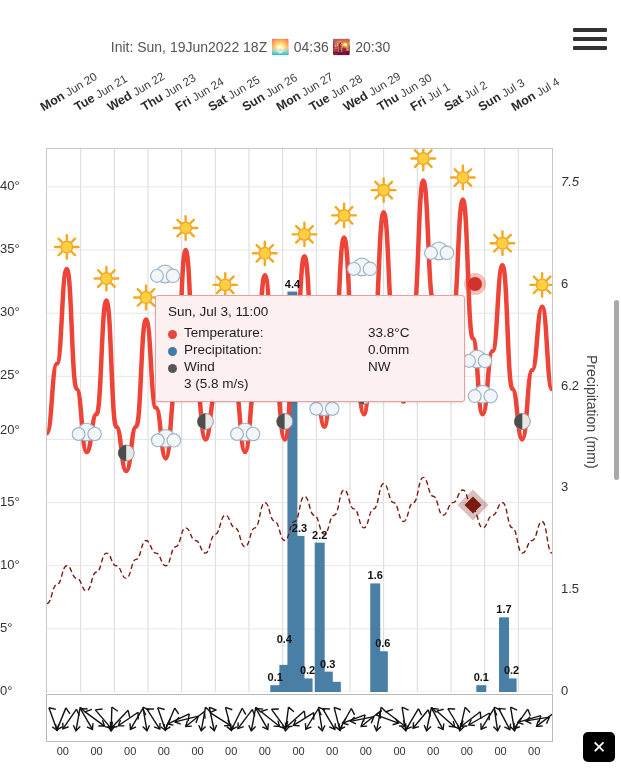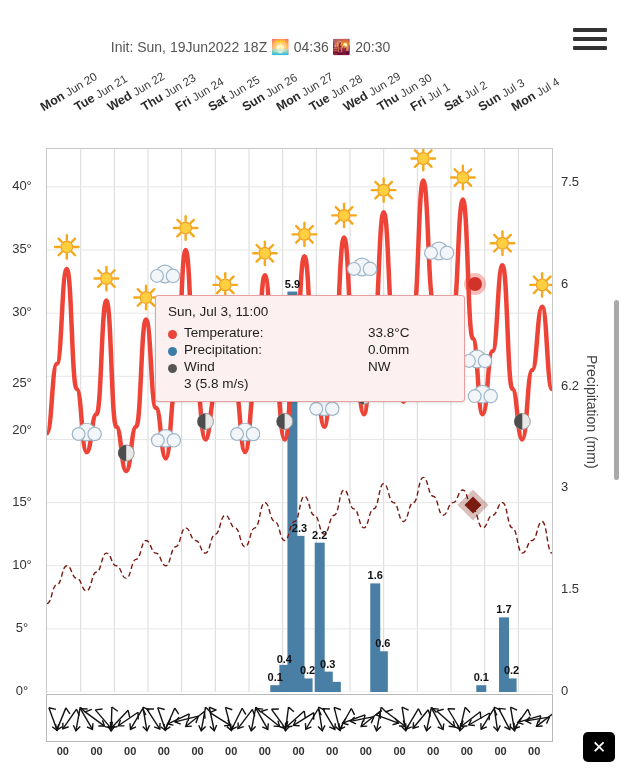--- a/index.html
+++ b/index.html
@@ -43,21 +43,21 @@
   
   .daylabel{
     position:absolute;font-size:12.5px;color:#2b2b2b;white-space:nowrap;
     transform-origin:left bottom;transform:rotate(-31deg);
   }
   .daylabel b{font-weight:bold;}
   .daylabel i{font-style:normal;color:#3a3a3a;font-size:11.5px;}
 
   
   .ytick{
-    position:absolute;right:0;font-size:13px;color:#333;text-align:center;
+    position:absolute;right:0;font-size:13px;color:#333;text-align:left;
     width:44px;
   }
   .ytickR{
     position:absolute;left:0;font-size:13px;color:#333;text-align:left;
     width:46px;
   }
   .axis-right-title{
     position:absolute;font-size:14px;color:#444;
     transform-origin:left top;transform:rotate(90deg);
     white-space:nowrap;
@@ -65,21 +65,21 @@
 
   
   .windstrip{
     position:absolute;left:46px;top:694px;width:507px;height:48px;
     border:1px solid #b9b9b9;background:#fff;box-sizing:border-box;
   }
   .hourrow{
     position:absolute;left:46px;top:745px;width:507px;height:20px;
     font-size:11px;color:#333;
   }
-  .hourrow span{position:absolute;transform:translateX(-50%);font-weight:bold;}
+  .hourrow span{position:absolute;transform:translateX(-50%);}
 
   
   .scrollbar{
     position:absolute;right:2px;top:300px;width:5px;height:180px;
     background:#9a9a9a;border-radius:3px;opacity:.85;
   }
 
   
   .tooltip{
     position:absolute;left:155px;top:295px;width:310px;
@@ -143,32 +143,32 @@
       <div class="daylabel" style="left: 482.5px; top: 100px;"><b>Sun</b> <i>Jul 3</i></div>
       <div class="daylabel" style="left: 516.167px; top: 100px;"><b>Mon</b> <i>Jul 4</i></div>
     </div>
 
   <div id="yticks">
       <div class="ytick" style="left: 0px; top: 683px;">0°</div>
       <div class="ytick" style="left: 0px; top: 619.86px;">5°</div>
       <div class="ytick" style="left: 0px; top: 556.721px;">10°</div>
       <div class="ytick" style="left: 0px; top: 493.581px;">15°</div>
       <div class="ytick" style="left: 0px; top: 422px;">20°</div>
-      <div class="ytick" style="left: 0px; top: 367.302px; margin-top: 8px;">25°</div>
+      <div class="ytick" style="left: 0px; top: 367.302px;">25°</div>
       <div class="ytick" style="left: 0px; top: 304.163px;">30°</div>
       <div class="ytick" style="left: 0px; top: 241.023px;">35°</div>
       <div class="ytick" style="left: 0px; top: 177.884px;">40°</div>
     </div>
   <div id="y2ticks">
       <div class="ytickR" style="left: 561px; top: 683px;">0</div>
       <div class="ytickR" style="left: 561px; top: 581.188px;">1.5</div>
       <div class="ytickR" style="left: 561px; top: 479.375px;">3</div>
       <div class="ytickR" style="left: 561px; top: 377.562px;">6.2</div>
       <div class="ytickR" style="left: 561px; top: 275.75px;">6</div>
-      <div class="ytickR" style="left: 561px; top: 173.938px;">7.5</div>
+      <div class="ytickR" style="left: 561px; top: 173.938px; font-style: italic;">7.5</div>
     </div>
   <div class="axis-right-title" style="left:600px;top:355px;">Precipitation (mm)</div>
 
   <div class="plot">
     <svg class="layer" width="505" height="543">
       <g id="gridlines">
           <line x1="33.666666666666664" x2="33.666666666666664" y1="0" y2="543" stroke="#d9d9d9" stroke-width="1"></line>
           <line x1="67.33333333333333" x2="67.33333333333333" y1="0" y2="543" stroke="#d9d9d9" stroke-width="1"></line>
           <line x1="101" x2="101" y1="0" y2="543" stroke="#d9d9d9" stroke-width="1"></line>
           <line x1="134.66666666666666" x2="134.66666666666666" y1="0" y2="543" stroke="#d9d9d9" stroke-width="1"></line>
@@ -430,22 +430,22 @@
         </g>
       <g id="markers">
         <circle cx="428" cy="135" r="11" fill="#ee4438" opacity="0.35"></circle>
         <circle cx="428" cy="135" r="7" fill="#d1332b"></circle>
         <rect x="415" y="345" width="22" height="22" transform="rotate(45 426 356)" fill="#7a1b12" opacity="0.28"></rect>
         <rect x="420" y="350" width="12" height="12" transform="rotate(45 426 356)" fill="#7a1b12"></rect>
       </g>
     </svg>
     <div id="barlabels">
         <div class="barlabel" style="left: 228.26px; top: 522.212px;">0.1</div>
-        <div class="barlabel" style="left: 237.35px; top: 504px;">0.4</div>
-        <div class="barlabel" style="left: 245.43px; top: 128.537px;">5.9</div>
+        <div class="barlabel" style="left: 237.35px; top: 484px;">0.4</div>
+        <div class="barlabel" style="left: 245.43px; top: 128.537px;">4.4</div>
         <div class="barlabel" style="left: 252.5px; top: 372.887px;">2.3</div>
         <div class="barlabel" style="left: 260.58px; top: 515.425px;">0.2</div>
         <div class="barlabel" style="left: 272.7px; top: 379.675px;">2.2</div>
         <div class="barlabel" style="left: 280.78px; top: 508.637px;">0.3</div>
         <div class="barlabel" style="left: 328.25px; top: 420.4px;">1.6</div>
         <div class="barlabel" style="left: 335.825px; top: 488.275px;">0.6</div>
         <div class="barlabel" style="left: 434.3px; top: 522.212px;">0.1</div>
         <div class="barlabel" style="left: 457.025px; top: 454.337px;">1.7</div>
         <div class="barlabel" style="left: 464.6px; top: 515.425px;">0.2</div>
       </div>

